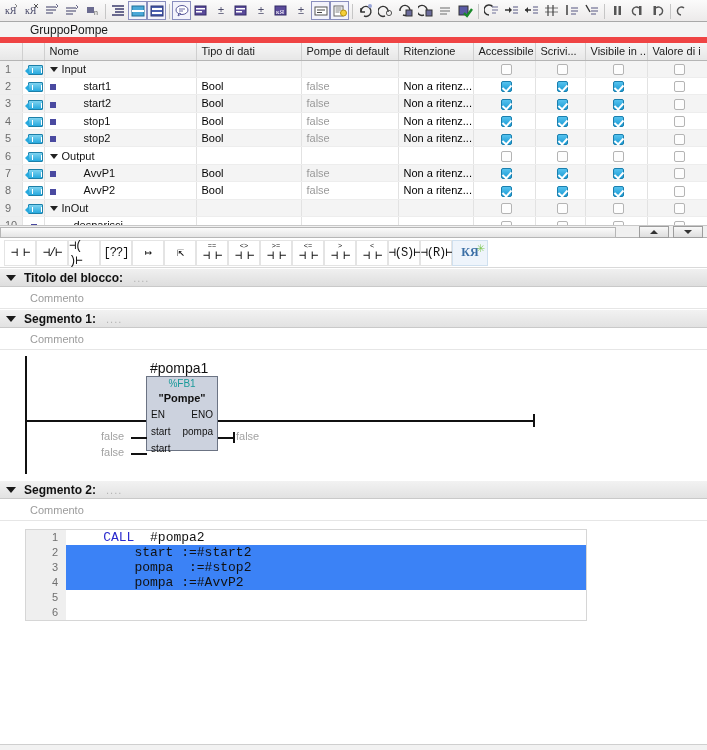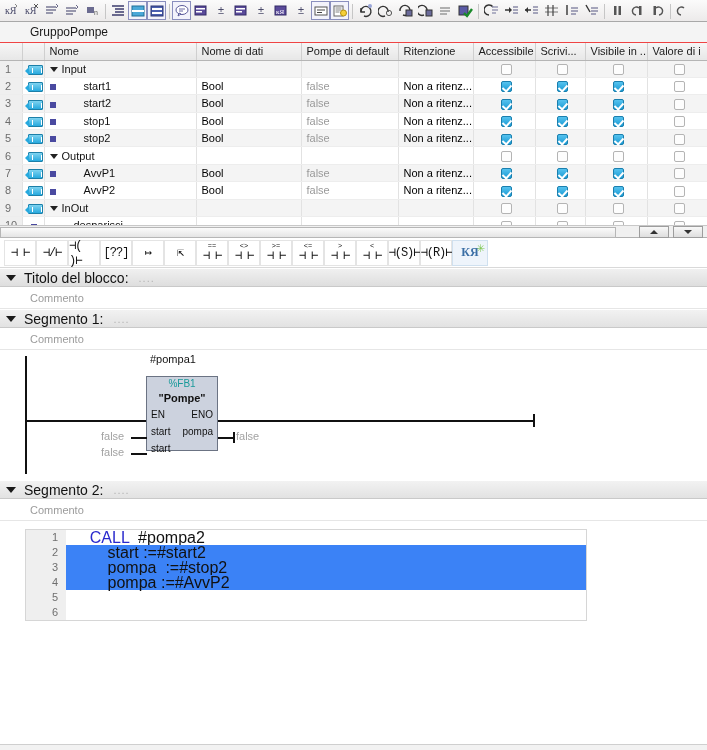--- a/index.html
+++ b/index.html
@@ -36,21 +36,21 @@
   .tb-sep::after {
     content:""; position:absolute; left:3px; top:2px; width:1px; height:15px;
     background:#c6c6c6;
   }
   .gl { font-size: 11px; line-height: 1; color:#4a4a6a; }
 
   
   .blockbar {
     height: 21px;
     background: #f4f4f4;
-    border-bottom: 1px solid #ef4444;
+    border-bottom: 6px solid #ef4444;
     display:flex; align-items:center;
   }
   .blockbar .title {
     margin-left: 30px;
     font-size: 12px;
     color:#1a1a1a;
   }
 
   
   .tablewrap { position: relative; background:#c4b5fd; }
@@ -201,21 +201,21 @@
     background: linear-gradient(#f2f2f2,#e2e2e2);
     border-top:1px solid #ffffff;
     border-bottom:1px solid #c9c9c9;
     padding-left:6px;
   }
   .secthead.blocktitle { background: linear-gradient(#f0f0f0,#dedede); }
   .sect-tri {
     width:0;height:0;border-left:5px solid transparent;border-right:5px solid transparent;
     border-top:6px solid #1a1a1a; margin-right:8px;
   }
-  .sect-label { font-weight:normal; font-size:14px; color:#111; }
+  .sect-label { font-weight:bold; font-size:12px; color:#111; }
   .sect-dots { color:#b5b5b5; margin-left:10px; font-size:11px; letter-spacing:1px;}
   .commento {
     height:22px; display:flex; align-items:center;
     padding-left:30px; color:#9b9b9b; font-size:11px;
     background:#fff; border-bottom:1px solid #e6e6e6;
   }
   .segbody { background:#fff; position:relative; }
 
   
   .rung { position:relative; height:130px; background:#fff; }
@@ -229,21 +229,21 @@
   .fbbox .fb-fb1 {
     text-align:center; font-size:10px; color:#1a9a9a; margin-top:1px; letter-spacing:0;
   }
   .fbbox .fb-name {
     text-align:center; font-size:11px; color:#111; font-weight:bold; margin-top:3px;
   }
   .fbbox .pinrow { position:relative; height:17px; }
   .fbbox .pin-l { position:absolute; left:4px; font-size:10px; color:#111; }
   .fbbox .pin-r { position:absolute; right:4px; font-size:10px; color:#111; }
   .inst-label {
-    position:absolute; left:150px; top:3px; font-size:11px; color:#111;
+    position:absolute; left:150px; top:10px; font-size:14px; color:#111;
   }
   .wire { position:absolute; background:#111; }
   .valtext { position:absolute; font-size:11px; color:#a3a3a3; }
 
   
   .codebox {
     margin: 8px 0 0 25px;
     width: 562px;
     background:#ffffff;
     border:1px solid #d6d6d6;
@@ -251,21 +251,21 @@
   }
   .codeline { display:flex; height:15px; align-items:center; }
   .gutter {
     width:40px; text-align:right; padding-right:8px;
     background:#efefef; color:#6f6f6f; font-size:11px;
     font-family:"Liberation Sans",sans-serif;
     height:15px; line-height:15px; flex:0 0 auto;
   }
   .code {
     flex:1 1 auto; height:15px; line-height:15px;
-    font-family:Liberation Sans, sans-serif; font-size:16px;
+    font-family:Liberation Mono, monospace; font-size:13px;
     white-space:pre; padding-left:6px; color:#111;
   }
   .code.hl { background:#3b82f6; }
   .kw { color:#2a2acd; }
   .bottomedge { position:absolute; left:0; bottom:0; width:707px; height:6px;
                 background:#f2f2f2; border-top:1px solid #cfcfcf; }
 </style>
 </head>
 <body>
 
@@ -478,21 +478,21 @@
     <span class="title">GruppoPompe</span>
   </div>
 
   <div class="tablewrap">
     <table class="iface">
       <thead>
         <tr>
           <th class="h-num"></th>
           <th class="h-ico"></th>
           <th class="h-name">Nome</th>
-          <th class="h-type">Nome di dati</th>
+          <th class="h-type">Tipo di dati</th>
           <th class="h-def">Pompe di default</th>
           <th class="h-ret">Ritenzione</th>
           <th class="h-c1">Accessibile ...</th>
           <th class="h-c2">Scrivi...</th>
           <th class="h-c3">Visibile in ..</th>
           <th class="h-c4">Valore di i</th>
         </tr>
       </thead>
       <tbody id="iface-body">
           <tr class="alt">

